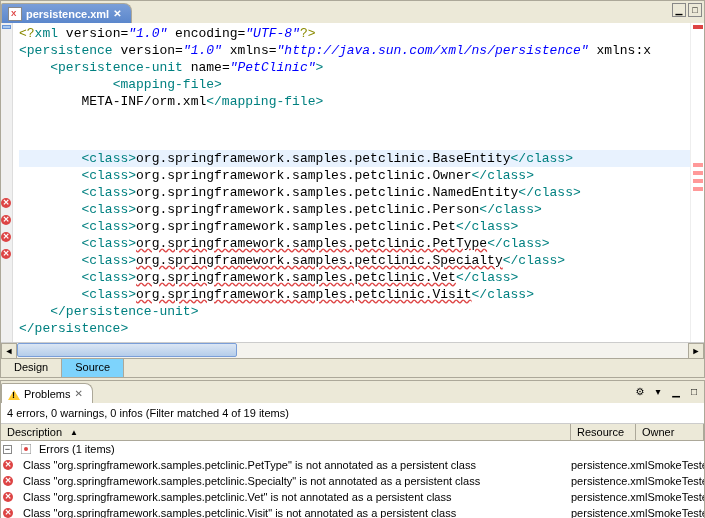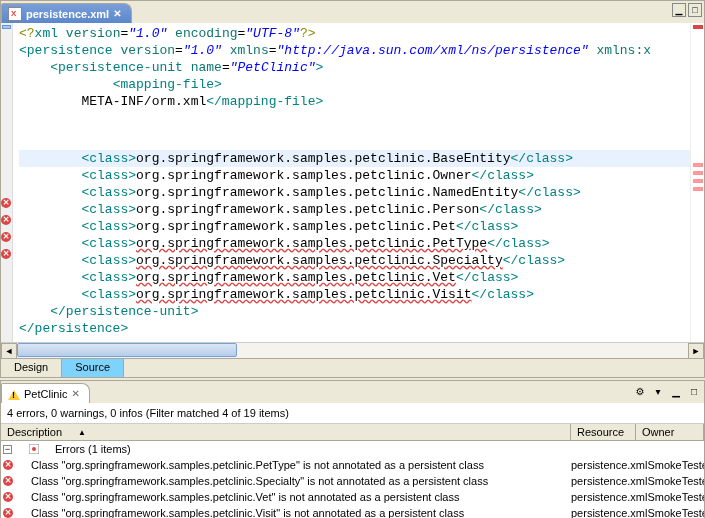--- a/index.html
+++ b/index.html
@@ -19,21 +19,21 @@
 .err-marker { position: absolute; left: 0; width: 12px; height: 12px; }
 .err-circle { width: 10px; height: 10px; background: #d44; border-radius: 50%; color: #fff; font-size: 8px; text-align: center; line-height: 10px; font-weight: bold; }
 .code-area { flex: 1; font-family: "Courier New", monospace; font-size: 13px; line-height: 17px; padding: 2px 0 0 6px; white-space: nowrap; overflow: auto; }
 .code-line { height: 17px; }
 .hl-line { background: #e8f2fe; margin-top: 40px; }
 .ov-ruler { width: 14px; background: #fff; border-left: 1px solid #eee; position: relative; }
 .ov-mark { position: absolute; right: 1px; width: 10px; height: 4px; background: #f99; }
 .ov-mark.red { background: #d44; top: 2px; }
 .c-decl { color: #8a8a00; } 
 .c-tag { color: #008080; }
-.c-attrn { color: #0f766e; }
+.c-attrn { color: #000000; }
 .c-attrv { color: #0000ff; font-style: italic; }
 .c-text { color: #000; }
 .c-err { text-decoration: wavy underline #d44; text-underline-offset: 1px; }
 .hscroll { height: 16px; background: #ece9d8; display: flex; border-top: 1px solid #ccc; }
 .hscroll .left-btn, .hscroll .right-btn { width: 16px; height: 16px; background: #ece9d8; border: 1px solid #aca899; text-align: center; font-size: 9px; line-height: 14px; cursor: pointer; }
 .hscroll .track { flex: 1; background: #f4f3ee; position: relative; }
 .hscroll .thumb { position: absolute; left: 0; top: 0; height: 14px; width: 220px; background: linear-gradient(#dbe6f4, #b5cdea); border: 1px solid #7a9ed8; border-radius: 2px; }
 .bottom-tabs { height: 19px; background: #ece9d8; display: flex; border-top: 1px solid #aca899; }
 .btab { padding: 2px 13px; border-right: 1px solid #aca899; font-size: 11px; cursor: pointer; }
 .btab.active { background: #7dd3fc; }
@@ -42,21 +42,21 @@
 .ptab { height: 20px; display: flex; align-items: center; gap: 4px; padding: 0 6px; background: #fff; border: 1px solid #aca899; border-bottom: none; border-radius: 2px 8px 0 0; }
 .warn-icon { width: 12px; height: 12px; position: relative; }
 .warn-icon::before { content: ''; position: absolute; left: 0; top: 2px; border-left: 6px solid transparent; border-right: 6px solid transparent; border-bottom: 10px solid #fc3; }
 .warn-icon::after { content: '!'; position: absolute; left: 4px; top: 2px; font-size: 9px; color: #000; font-weight: bold; }
 .p-toolbar { position: absolute; right: 2px; top: 3px; display: flex; gap: 2px; }
 .tb-btn { width: 16px; height: 16px; border: 1px solid transparent; cursor: pointer; text-align: center; font-size: 10px; line-height: 14px; }
 .p-summary { padding: 4px 6px; background: #fff; font-size: 11px; }
 .p-table { flex: 1; overflow: auto; }
 .p-header { display: flex; background: #ece9d8; border-top: 1px solid #ccc; border-bottom: 1px solid #aca899; height: 18px; }
 .p-header div { padding: 2px 6px; border-right: 1px solid #aca899; font-size: 11px; cursor: pointer; }
-.col-desc { flex: 0 0 570px; display: flex; align-items: center; gap: 14px; }
+.col-desc { flex: 0 0 570px; display: flex; align-items: center; gap: 6px; }
 .col-res { flex: 0 0 65px; }
 .col-path { flex: 1; }
 .p-rows { font-size: 11px; }
 .p-row { display: flex; height: 16px; align-items: center; }
 .p-row .col-desc { padding-left: 2px; }
 .tree-toggle { width: 9px; height: 9px; border: 1px solid #888; text-align: center; line-height: 7px; font-size: 9px; margin-right: 3px; cursor: pointer; }
 .indent1 { padding-left: 18px; }
 .indent2 { padding-left: 40px; }
 .sort-arrow { font-size: 8px; margin-left: 2px; }
 .info-icon { width:10px; height:10px; display:inline-block; margin-right:2px; }
@@ -129,21 +129,21 @@
   <div class="bottom-tabs">
     <div class="btab">Design</div>
     <div class="btab active">Source</div>
   </div>
 </div>
 
 <div class="problems-pane">
   <div class="ptab-bar">
     <div class="ptab">
       <span class="warn-icon"></span>
-      <span>PetClinic</span>
+      <span>Problems</span>
       <span class="close-x" style="color:#666">✕</span>
     </div>
     <div class="p-toolbar">
       <div class="tb-btn">⚙</div>
       <div class="tb-btn">▾</div>
       <div class="tb-btn">▁</div>
       <div class="tb-btn">□</div>
     </div>
   </div>
   <div class="p-summary">4 errors, 0 warnings, 0 infos (Filter matched 4 of 19 items)</div>

